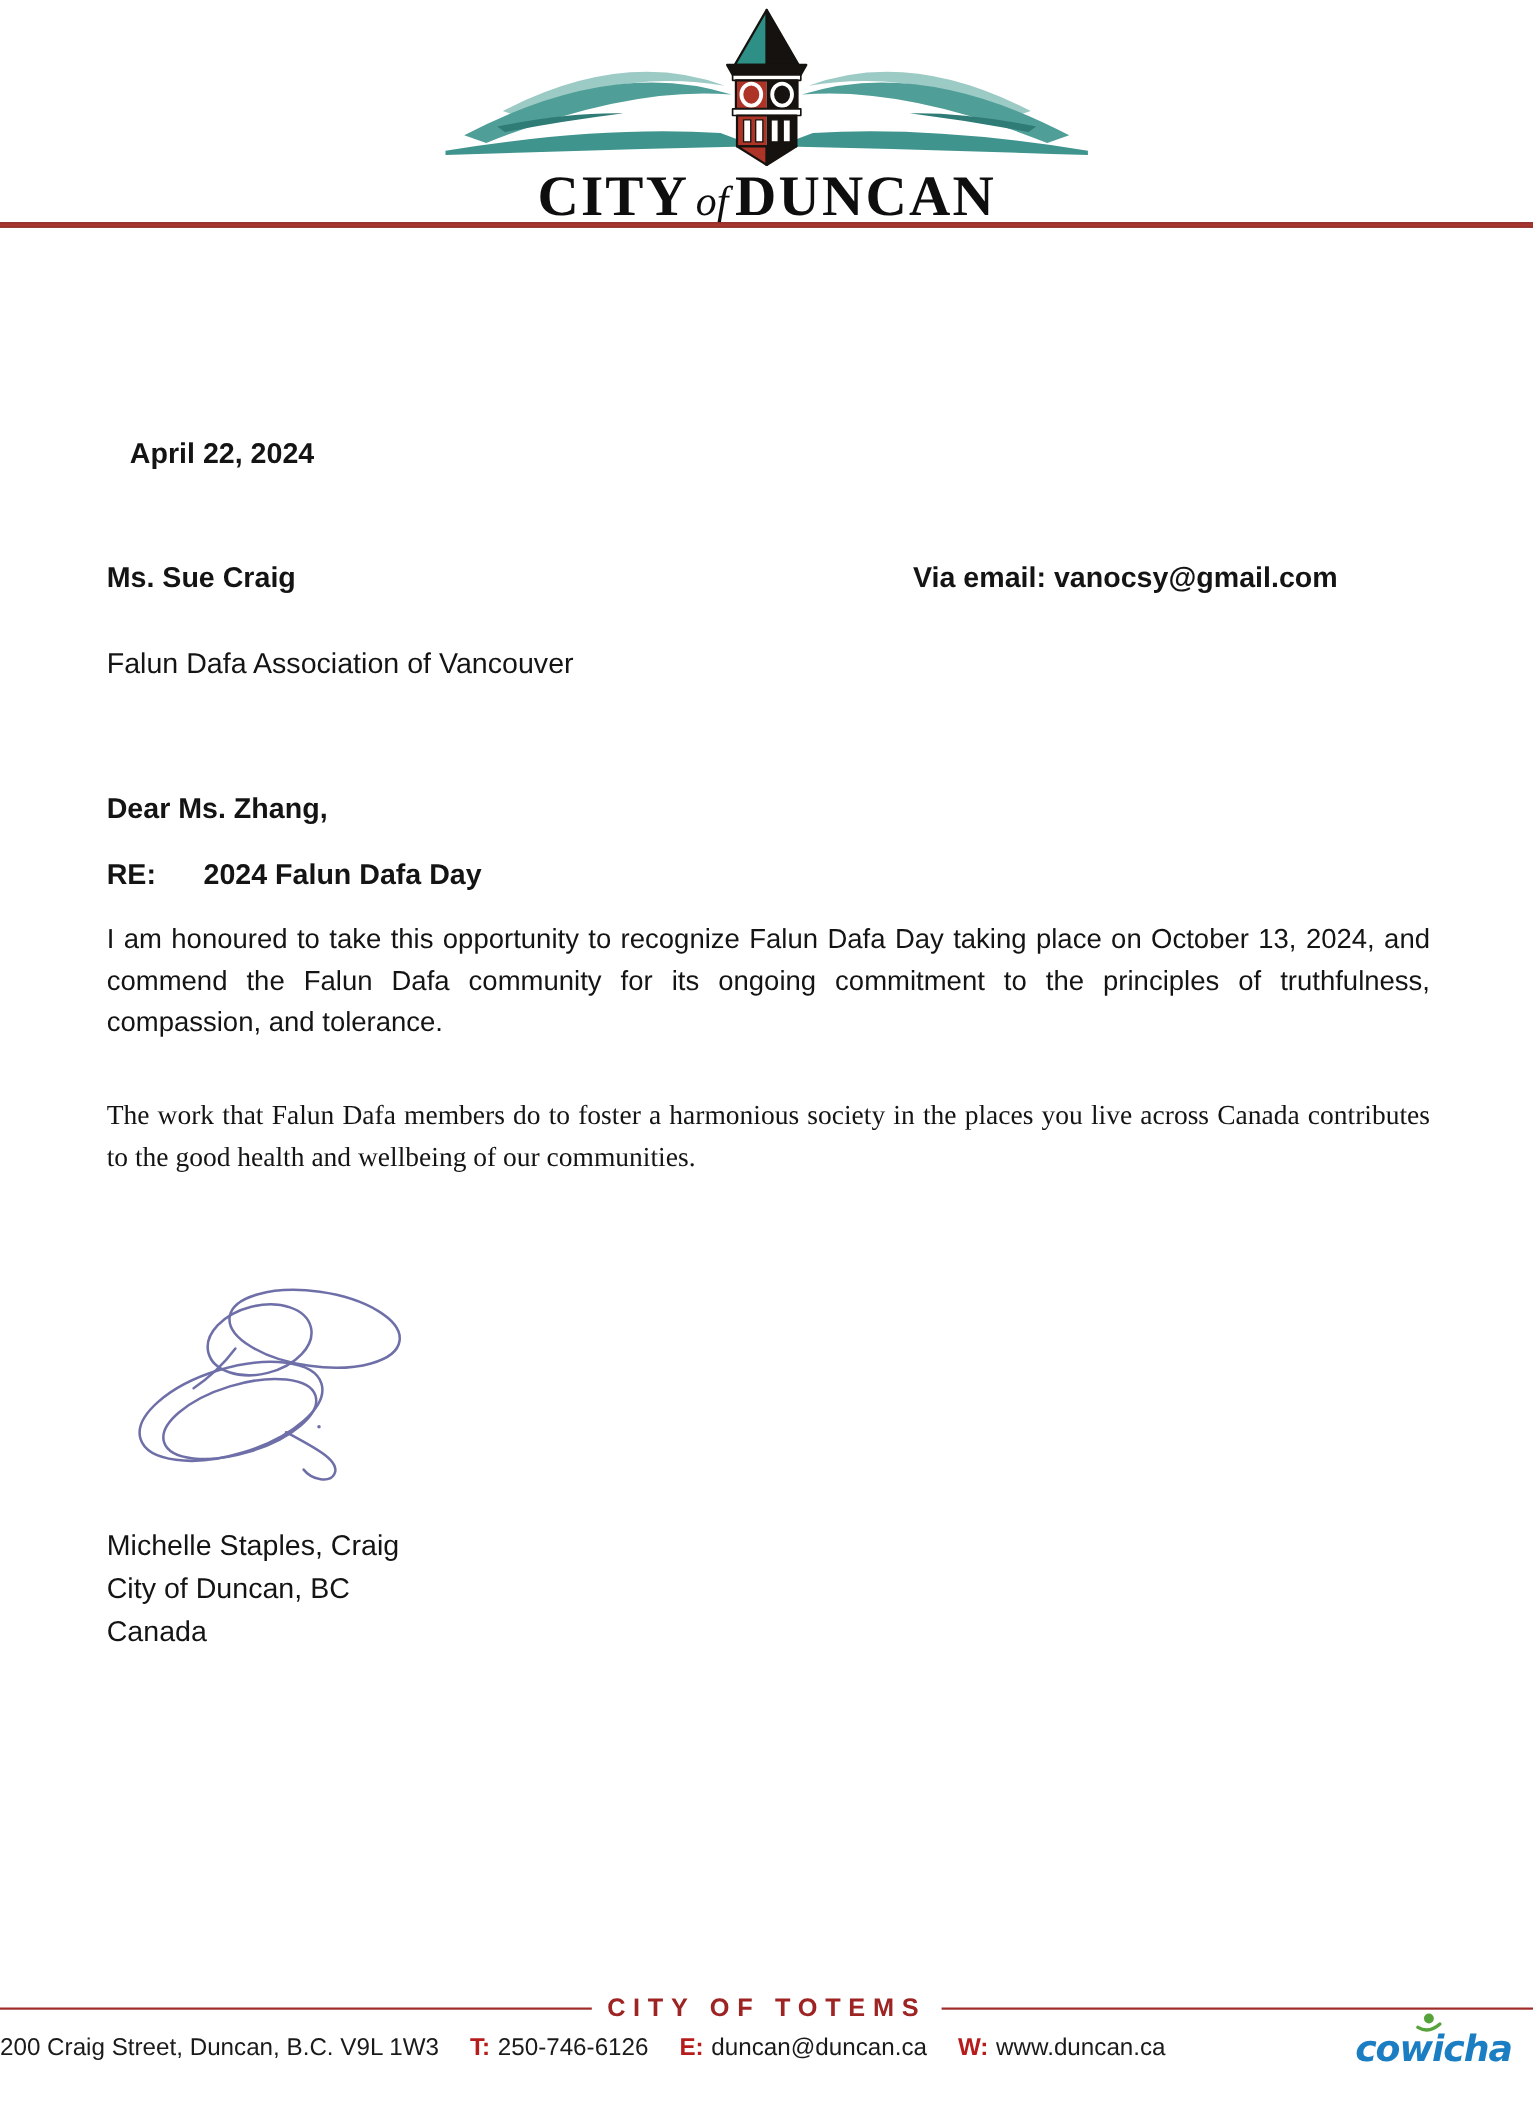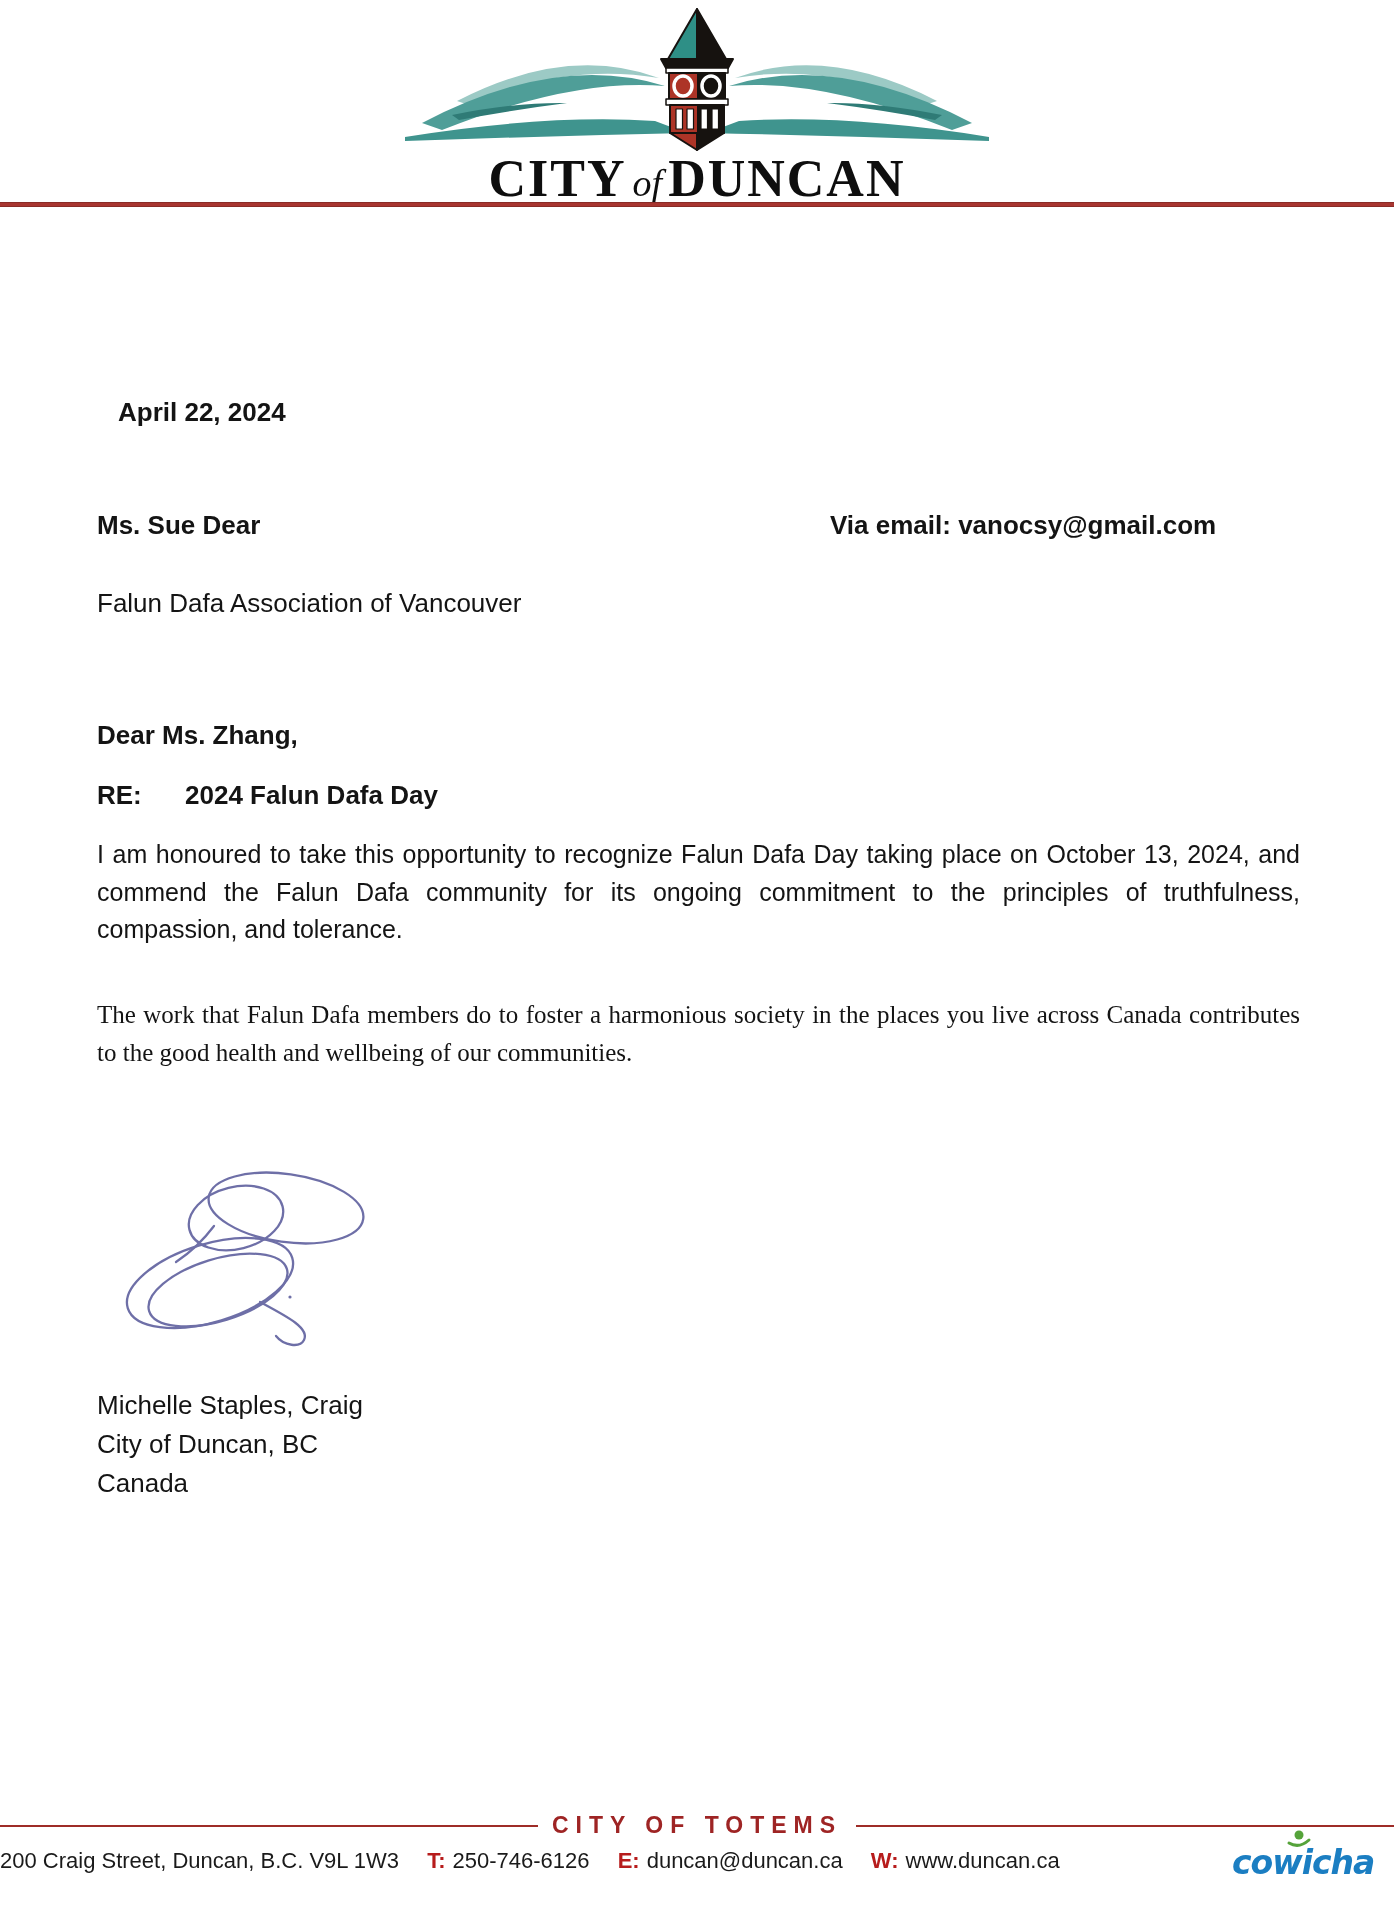--- a/index.html
+++ b/index.html
@@ -127,21 +127,21 @@
       </g>
     </svg>
     <div class="wordmark">
       <span>CITY</span><span class="of">of</span><span>DUNCAN</span>
     </div>
   </div>
   <div class="header-rule"></div>
 
   <div class="abs fs26 bold date-line">April 22, 2024</div>
 
-  <div class="abs fs26 bold recipient-name">Ms. Sue Dear</div>
+  <div class="abs fs26 bold recipient-name">Ms. Sue Craig</div>
   <div class="abs fs26 bold via-email">Via email: vanocsy@gmail.com</div>
   <div class="abs fs26 recipient-org">Falun Dafa Association of Vancouver</div>
 
   <div class="abs fs26 salutation">Dear Ms. Zhang,</div>
 
   <div class="abs fs26 bold re-line">
     <span>RE:</span>
     <span class="re-subject">2024 Falun Dafa Day</span>
   </div>
 

